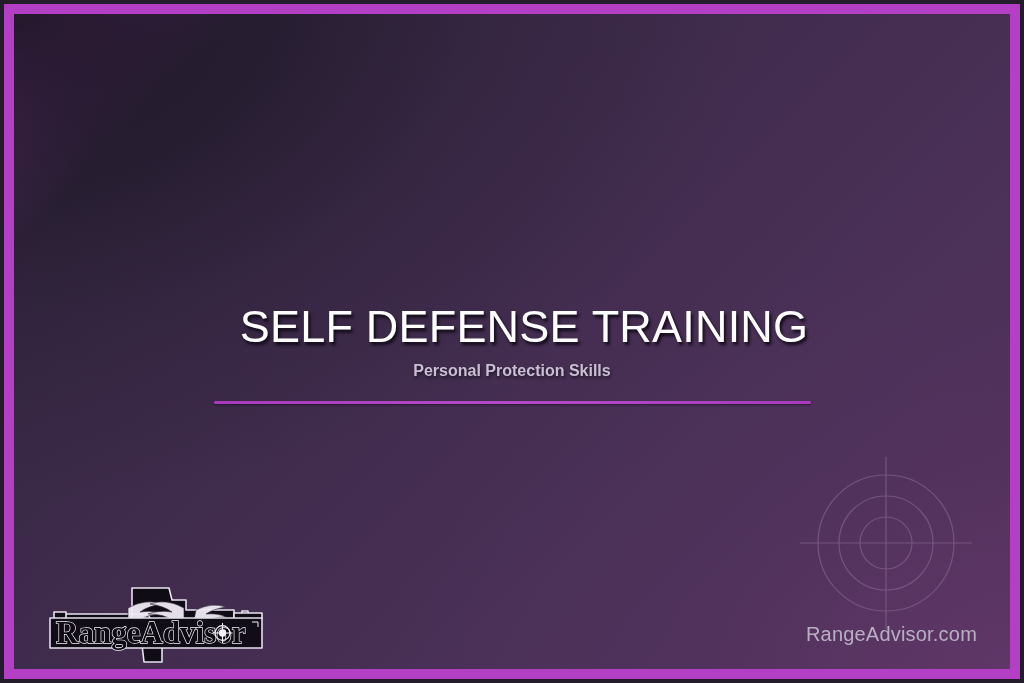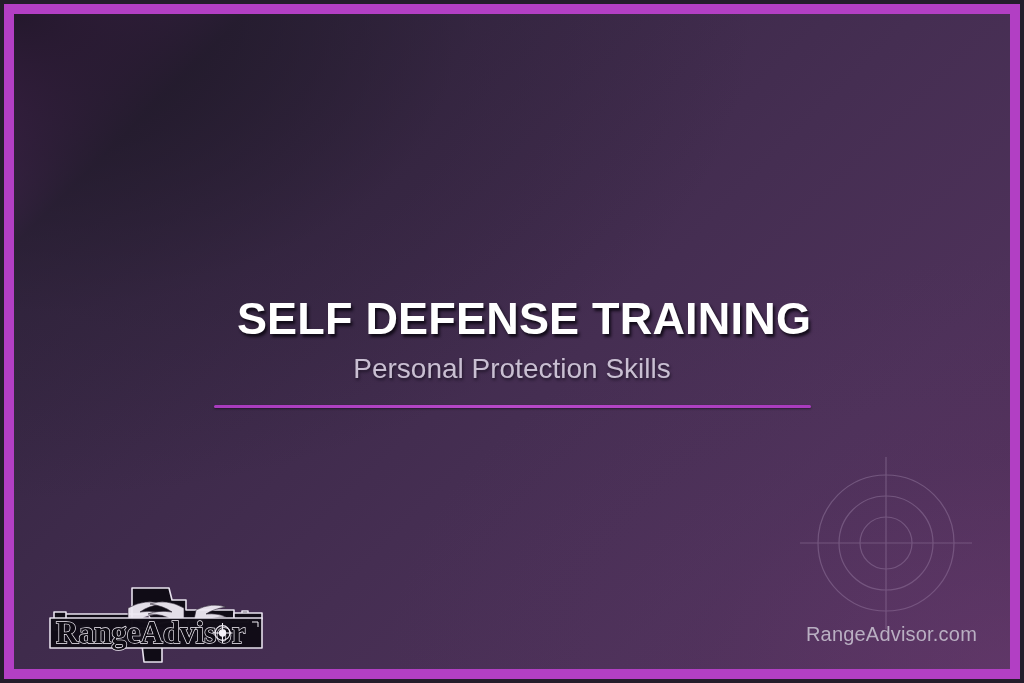--- a/index.html
+++ b/index.html
@@ -89,34 +89,34 @@
   
   .title-block {
     position: absolute;
     left: 0;
     right: 0;
     top: 282px;
     text-align: center;
     z-index: 5;
   }
   .slide-title {
-    margin: 0;
+    margin: 8px;
     font-size: 45px;
     line-height: 1.0;
-    font-weight: 700;
+    font-weight: 400;
     letter-spacing: 0.2px;
     color: #ffffff;
     text-shadow: 2px 3px 3px rgba(10,6,16,0.85);
     padding-left: 24px;
   }
   .slide-subtitle {
     margin: 14px 0 0 0;
-    font-size: 28px;
+    font-size: 16px;
     line-height: 1.0;
-    font-weight: 400;
+    font-weight: 700;
     color: #c9bfd2;
     text-shadow: 1px 2px 3px rgba(12,8,18,0.6);
   }
   .divider {
     margin: 22px auto 0 auto;
     width: 597px;
     height: 3px;
     background: linear-gradient(90deg,#a83bbd 0%, #b749c9 50%, #a83bbd 100%);
     border-radius: 2px;
     box-shadow: 0 1px 2px rgba(10,6,16,0.5);

